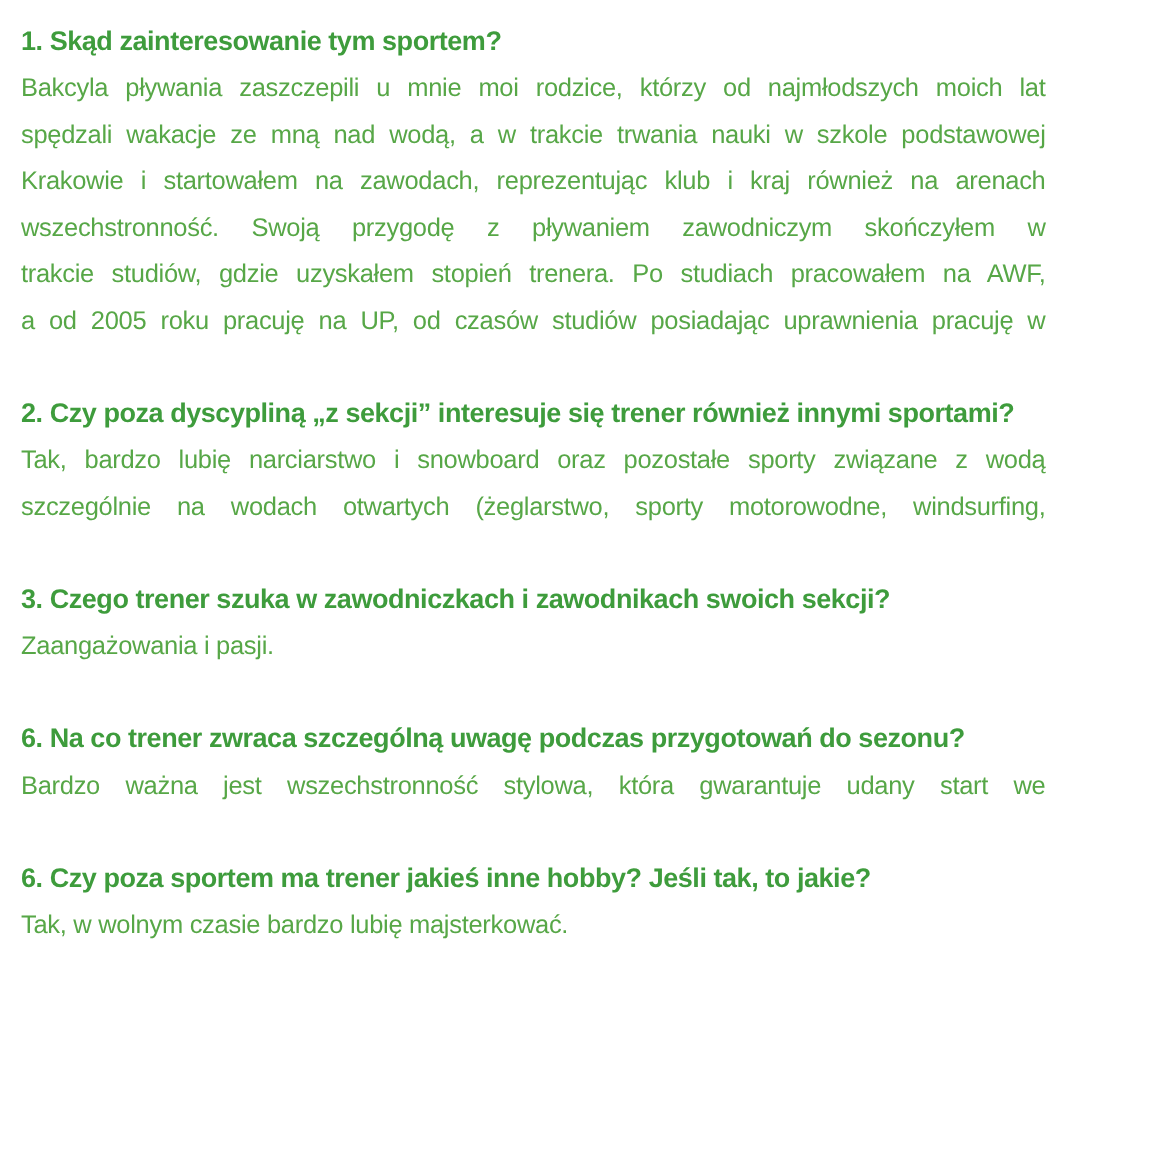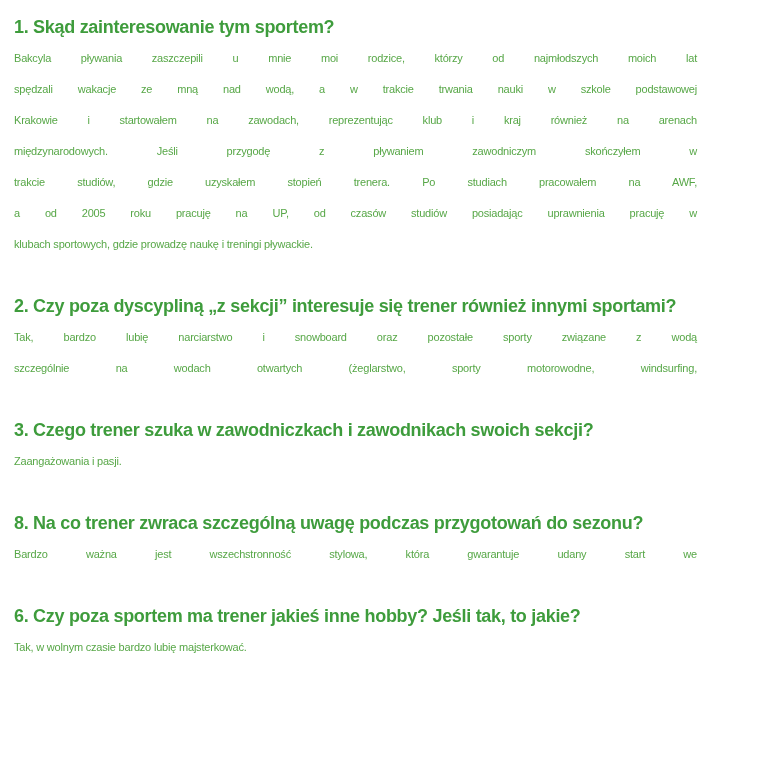--- a/index.html
+++ b/index.html
@@ -27,57 +27,56 @@
   .question {
     margin: 0;
     font-size: 18px;
     line-height: 31px;
     font-weight: 700;
     letter-spacing: -0.3px;
     color: var(--heading-green, #3e9c3c);
   }
   .answer-line {
     margin: 0;
-    font-size: 11px;
+    font-size: 17px;
     line-height: 31px;
     letter-spacing: -0.2px;
     color: var(--body-green, #57a747);
     text-align: justify;
     text-align-last: justify;
   }
   .answer-line.last-line {
     text-align-last: left;
   }
 </style>
 </head>
 <body style="background: rgb(255, 255, 255);">
 
 <main class="content">
   <div>
       <section class="qa-section">
         <h2 class="question">1. Skąd zainteresowanie tym sportem?</h2>
         <div class="answer-line">Bakcyla pływania zaszczepili u mnie moi rodzice, którzy od najmłodszych moich lat</div>
         <div class="answer-line">spędzali wakacje ze mną nad wodą, a w trakcie trwania nauki w szkole podstawowej</div>
         <div class="answer-line">Krakowie i startowałem na zawodach, reprezentując klub i kraj również na arenach</div>
-        <div class="answer-line">międzynarodowych. Jeśli przygodę z pływaniem zawodniczym skończyłem w</div>
+        <div class="answer-line">wszechstronność. Swoją przygodę z pływaniem zawodniczym skończyłem w</div>
         <div class="answer-line">trakcie studiów, gdzie uzyskałem stopień trenera. Po studiach pracowałem na AWF,</div>
         <div class="answer-line">a od 2005 roku pracuję na UP, od czasów studiów posiadając uprawnienia pracuję w</div>
-        <div class="answer-line last-line">klubach sportowych, gdzie prowadzę naukę i treningi pływackie.</div>
       </section>
       <section class="qa-section">
         <h2 class="question">2. Czy poza dyscypliną „z sekcji” interesuje się trener również innymi sportami?</h2>
         <div class="answer-line">Tak, bardzo lubię narciarstwo i snowboard oraz pozostałe sporty związane z wodą</div>
         <div class="answer-line">szczególnie na wodach otwartych (żeglarstwo, sporty motorowodne, windsurfing,</div>
       </section>
       <section class="qa-section">
         <h2 class="question">3. Czego trener szuka w zawodniczkach i zawodnikach swoich sekcji?</h2>
         <div class="answer-line last-line">Zaangażowania i pasji.</div>
       </section>
       <section class="qa-section">
-        <h2 class="question">8. Na co trener zwraca szczególną uwagę podczas przygotowań do sezonu?</h2>
+        <h2 class="question">6. Na co trener zwraca szczególną uwagę podczas przygotowań do sezonu?</h2>
         <div class="answer-line">Bardzo ważna jest wszechstronność stylowa, która gwarantuje udany start we</div>
       </section>
       <section class="qa-section">
         <h2 class="question">6. Czy poza sportem ma trener jakieś inne hobby? Jeśli tak, to jakie?</h2>
         <div class="answer-line last-line">Tak, w wolnym czasie bardzo lubię majsterkować.</div>
       </section>
     </div>
 </main>
 
 </body></html>

